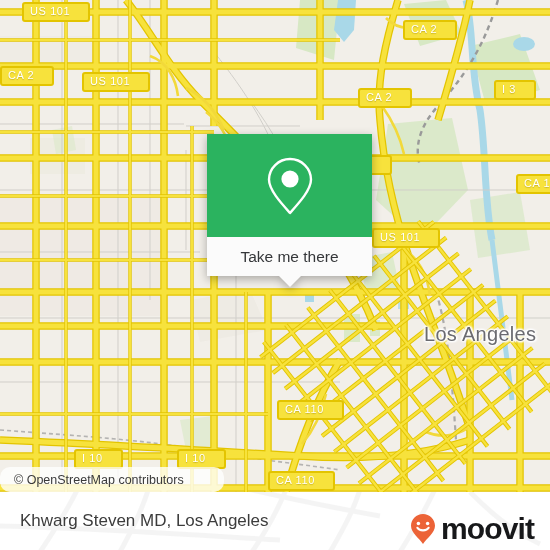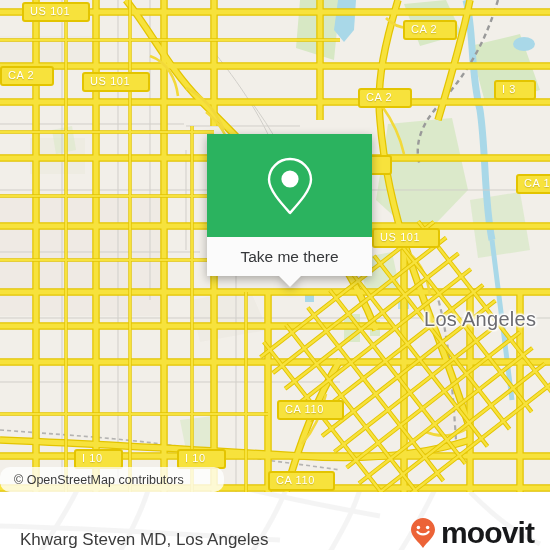--- a/index.html
+++ b/index.html
@@ -88,21 +88,21 @@
 
   
   #footer {
     position:absolute; left:0; top:492px; width:550px; height:58px;
     background:#ffffff; overflow:hidden;
     z-index:50;
   }
   #footer-ghost { position:absolute; left:0; top:-60px; opacity:.30; }
   #footer-inner {
     position:absolute; inset:0;
-    display:flex; align-items:flex-end; justify-content:space-between;
+    display:flex; align-items:center; justify-content:space-between;
     padding:0 16px 0 20px;
   }
   #footer-title { font-size:17px; color:#3c3c3c; white-space:nowrap; }
   #brand { display:flex; align-items:center; gap:1px;margin-top:16px; }
   #brand-word {
     font-size:30px; color:#17181a; font-weight:bold;
     letter-spacing:-.9px; line-height:30px;
   }
 </style>
 </head>
@@ -300,21 +300,21 @@
           <path d="M0 196 H214"></path>
         <path d="M0 260 H214"></path>
           <path d="M0 414 H268"></path>
         <path d="M66 0 V492"></path>
           <path d="M130 0 V492"></path>
           <path d="M192 126 V492"></path>
         <path d="M246 292 V492"></path>
       </g>
     </svg>
 
-    <div class="city-label" style="left:424px; top:308px;">Los Angeles</div>
+    <div class="city-label" style="left:424px; top:323px;">Los Angeles</div>
 
     <div id="shield-layer">
         <div class="shield" style="left: 22px; top: 2px;">US 101</div>
         <div class="shield" style="left: 403px; top: 20px;">CA 2</div>
         <div class="shield" style="left: 0px; top: 66px;">CA 2</div>
         <div class="shield" style="left: 82px; top: 72px;">US 101</div>
         <div class="shield" style="left: 358px; top: 88px;">CA 2</div>
         <div class="shield" style="left: 494px; top: 80px;">I 3</div>
         <div class="shield" style="left: 357px; top: 155px;">2</div>
         <div class="shield" style="left: 516px; top: 174px;">CA 110</div>

